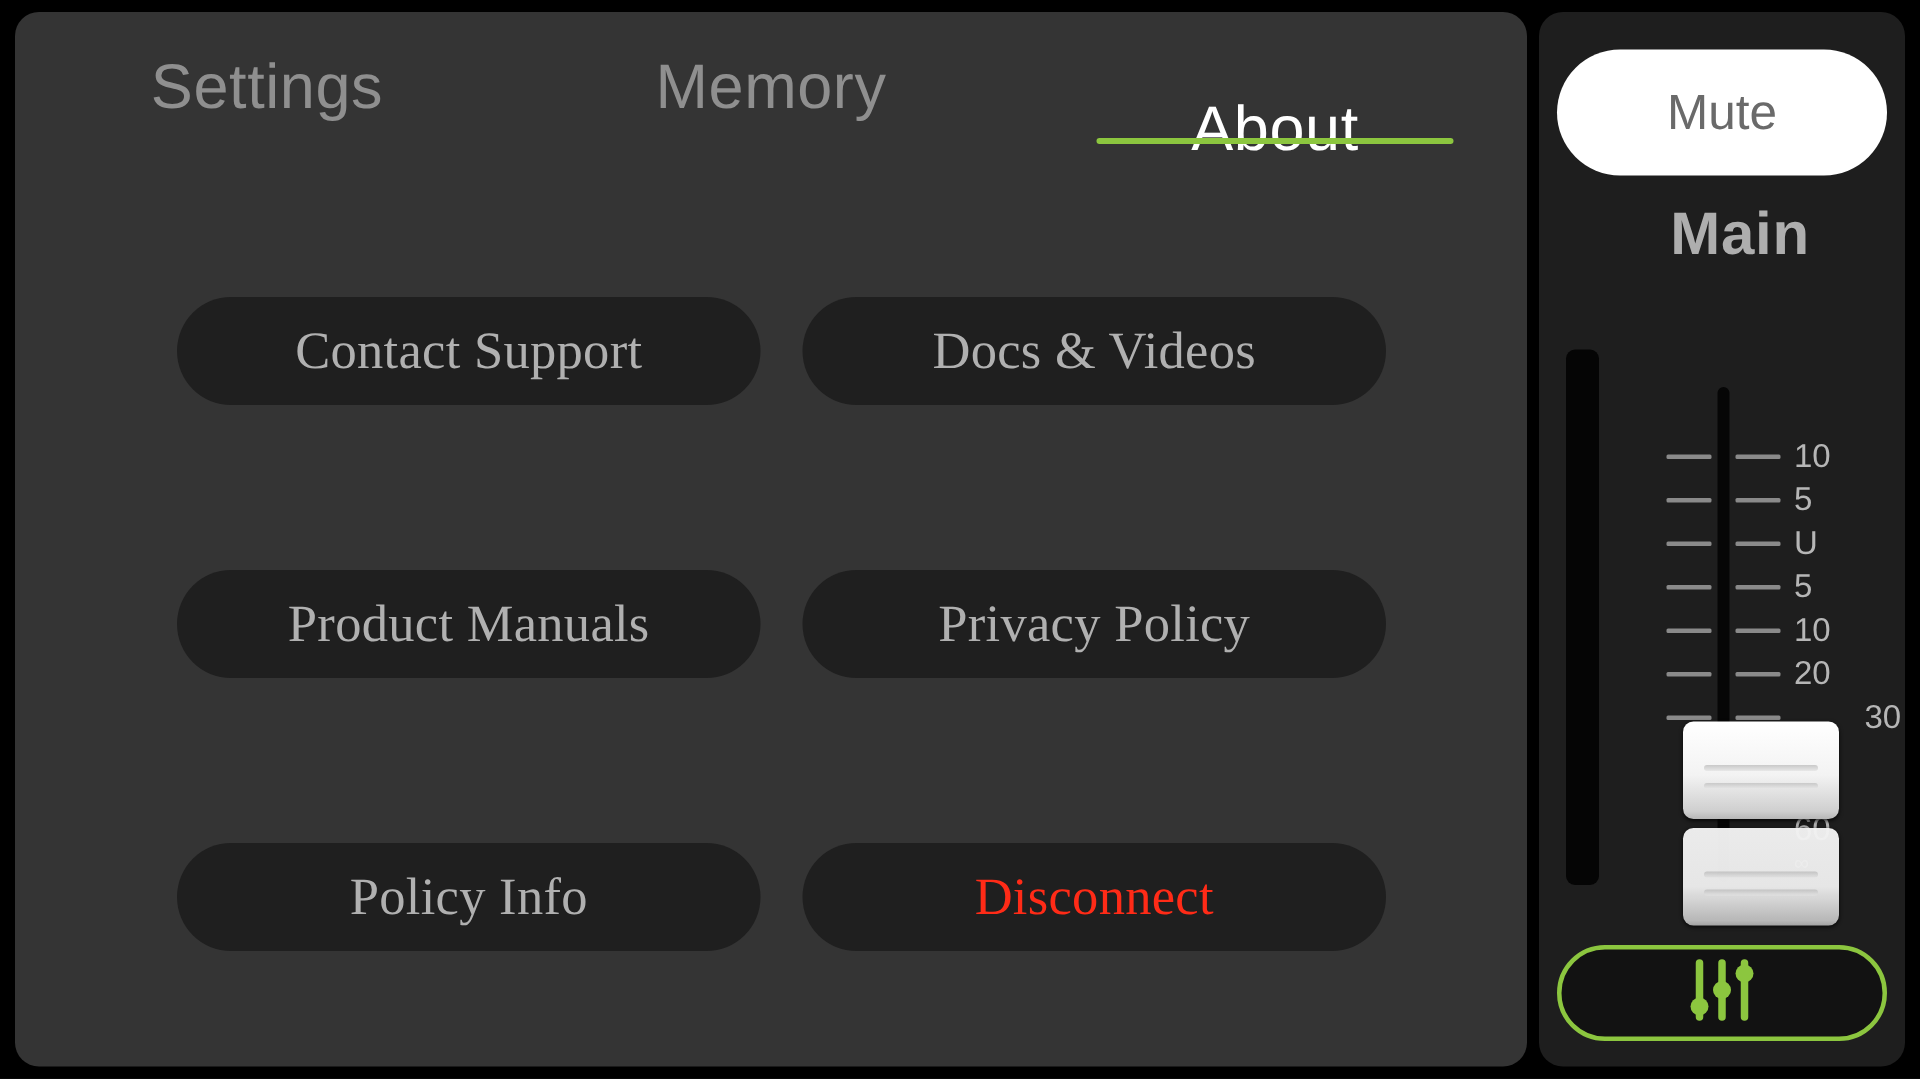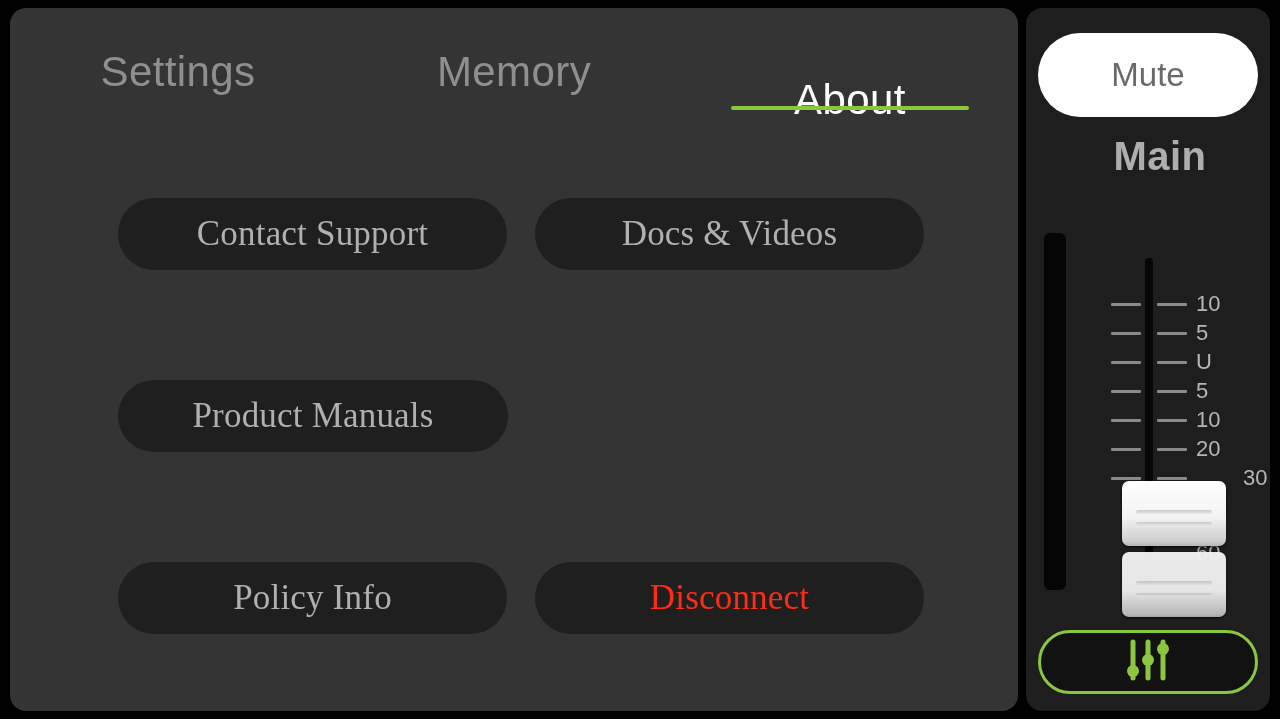--- a/index.html
+++ b/index.html
@@ -19,21 +19,21 @@
   .main-panel {
     position: absolute;
     left: 10px; top: 8px;
     width: 1008px; height: 703px;
     background: #343434;
     border-radius: 16px;
   }
 
   .tabbar {
     position: absolute;
-    left: 0; top: 38px;
+    left: 0; top: 24px;
     width: 100%;
     height: 72px;
     display: flex;
   }
   .tab {
     flex: 1;
     display: flex;
     align-items: flex-start;
     justify-content: center;
     position: relative;
@@ -219,20 +219,21 @@
       </div>
     </div>
 
     <div class="btn-grid">
       <div class="btn-row">
         <button class="action-btn">Contact Support</button>
         <button class="action-btn">Docs &amp; Videos</button>
       </div>
       <div class="btn-row">
         <button class="action-btn">Product Manuals</button>
+        <button class="action-btn">Privacy Policy</button>
       </div>
       <div class="btn-row">
         <button class="action-btn">Policy Info</button>
         <button class="action-btn danger">Disconnect</button>
       </div>
     </div>
   </div>
 
   <div class="strip">
 

